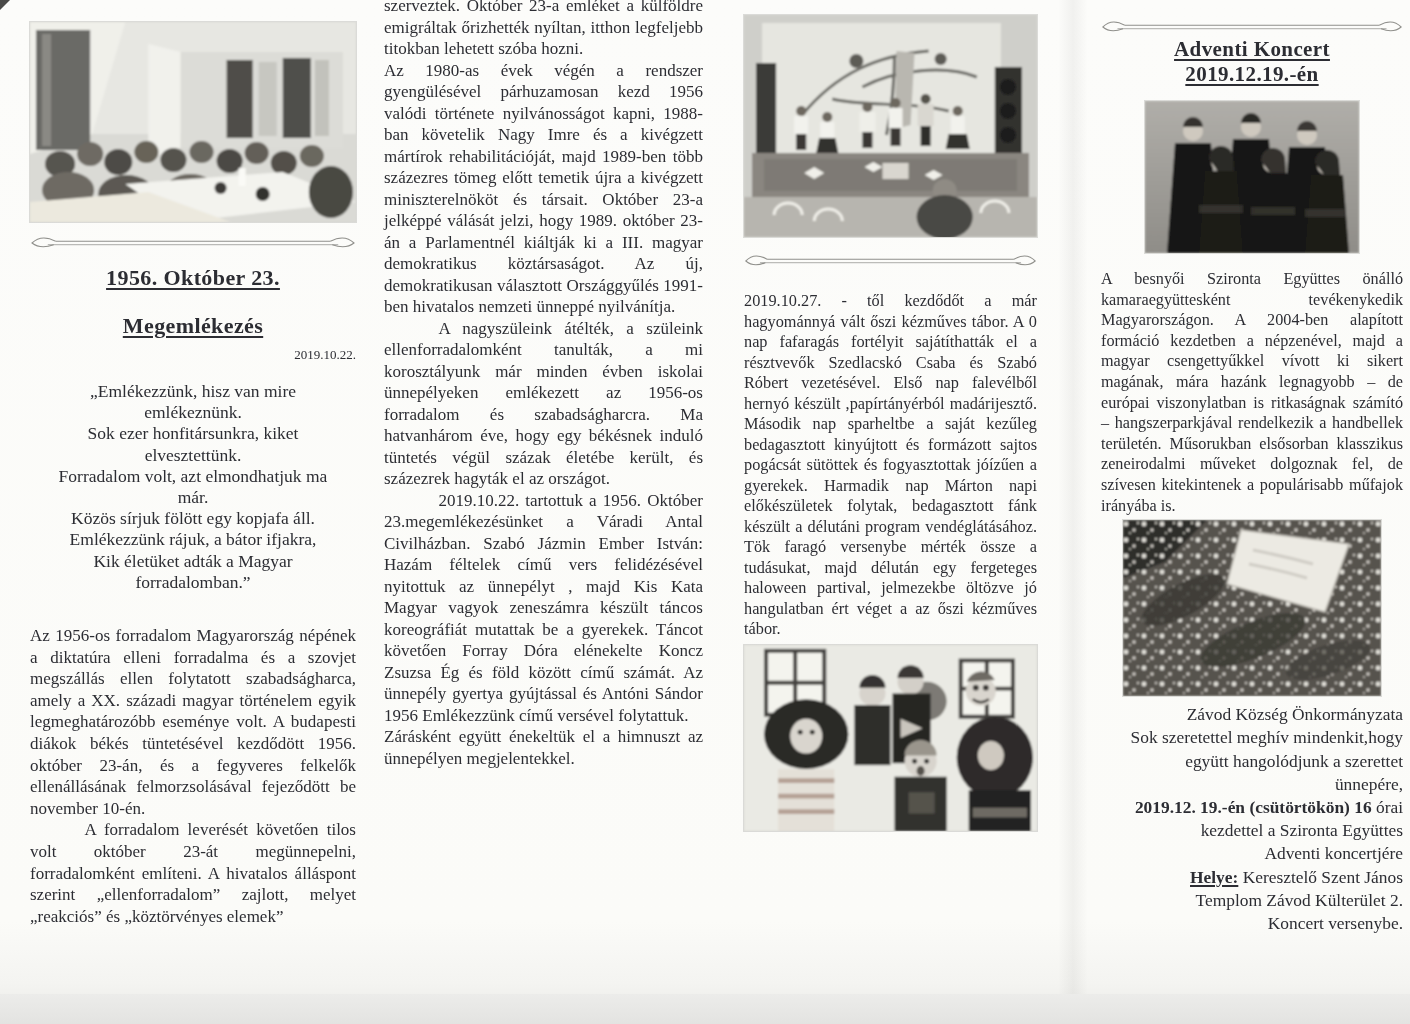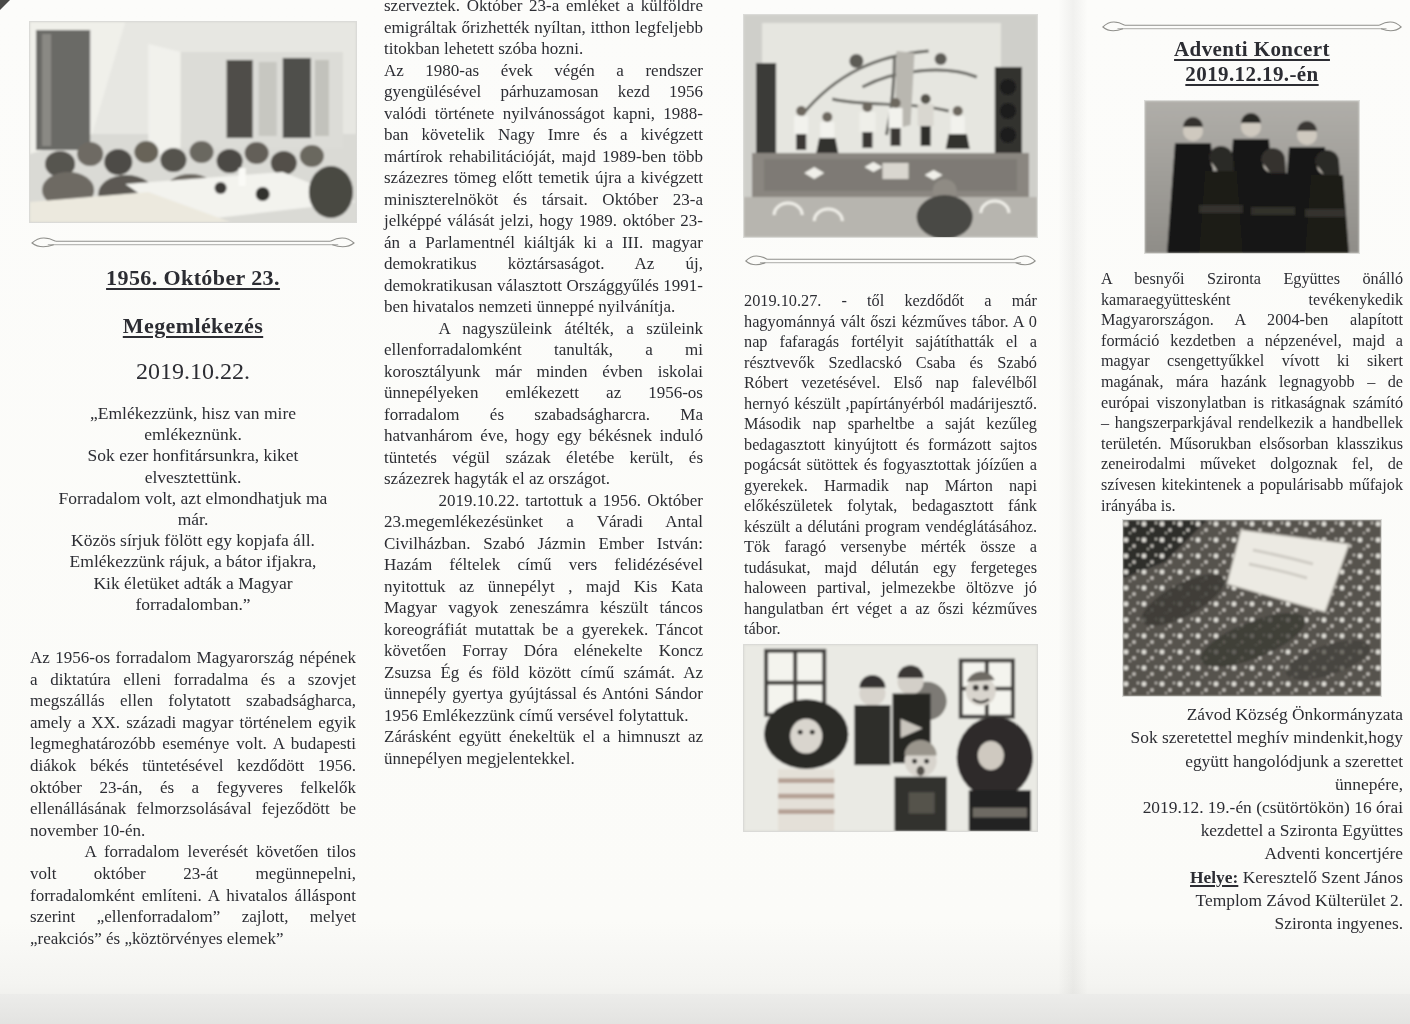--- a/index.html
+++ b/index.html
@@ -34,21 +34,21 @@
 
   .body{ font-size:17px; line-height:21.6px; margin:0; }
   .j{ text-align:justify; }
   .indent{ text-indent:3.2em; }
 
   
   .col1 .photo1{ margin-top:15px; height:200px; }
   .col1 .ornament{ margin-top:13px; }
   .col1 .h1{ margin-top:14px; }
   .col1 .h2{ margin-top:22px; }
-  .col1 .date-line{ margin-top:19px; font-size:24px; text-align:center; }
+  .col1 .date-line{ margin-top:8px; font-size:13px; text-align:right; }
   .col1 .poem{ margin-top:18px; font-size:17.5px; line-height:21.2px; text-align:center; }
   .col1 .paras{ margin-top:32px; }
 
   
   .col2{ top:-5px; }
   .col2 .body{ font-size:17px; line-height:21.5px; }
 
   
   .col3 .photo2{ margin-top:8px; height:222px; }
   .col3 .ornament{ margin-top:16px; }
@@ -58,21 +58,21 @@
   .col3 .photo3{ margin-top:5px; height:186px; }
 
   
   .col4 .ornament{ margin-top:12px; }
   .col4 .h1{ margin-top:2px; font-size:21px; line-height:25px; }
   .col4 .h2{ font-size:21px; line-height:25px; }
   .col4 .photo4{ margin:14px auto 0 auto; width:214px; height:152px; }
   .col4 .body{ margin-top:16px; font-size:16.2px; line-height:20.6px; }
   .col4 .photo5{ margin:4px auto 0 auto; width:258px; height:176px; }
   .col4 .invite{ margin-top:7px; text-align:right; font-size:17.4px; line-height:23.2px; }
-  .col4 .invite .b{ font-weight:normal; }
+  .col4 .invite .b{ font-weight:bold; }
   .col4 .invite .bu{ font-weight:bold; text-decoration:underline; text-decoration-thickness:2px; text-underline-offset:2px; }
 </style>
 </head>
 <body>
 
 <div class="page">
   <div class="corner-mark"></div>
   <div class="fold-shadow"></div>
   <div class="bottom-band"></div>
 
@@ -350,16 +350,16 @@
     <div class="invite">
       <div>Závod Község Önkormányzata</div>
       <div>Sok szeretettel meghív mindenkit,hogy</div>
       <div>együtt hangolódjunk a szerettet</div>
       <div>ünnepére,</div>
       <div><b class="b">2019.12. 19.-én (csütörtökön) 16</b><span> órai</span></div>
       <div>kezdettel a Szironta Együttes</div>
       <div>Adventi koncertjére</div>
       <div><span class="bu">Helye:</span><span> Keresztelő Szent János</span></div>
       <div>Templom Závod Külterület 2.</div>
-      <div>Szironta ingyenes.</div>
+      <div>Koncert versenybe.</div>
     </div>
   </section>
 </div>
 
 </body></html>

